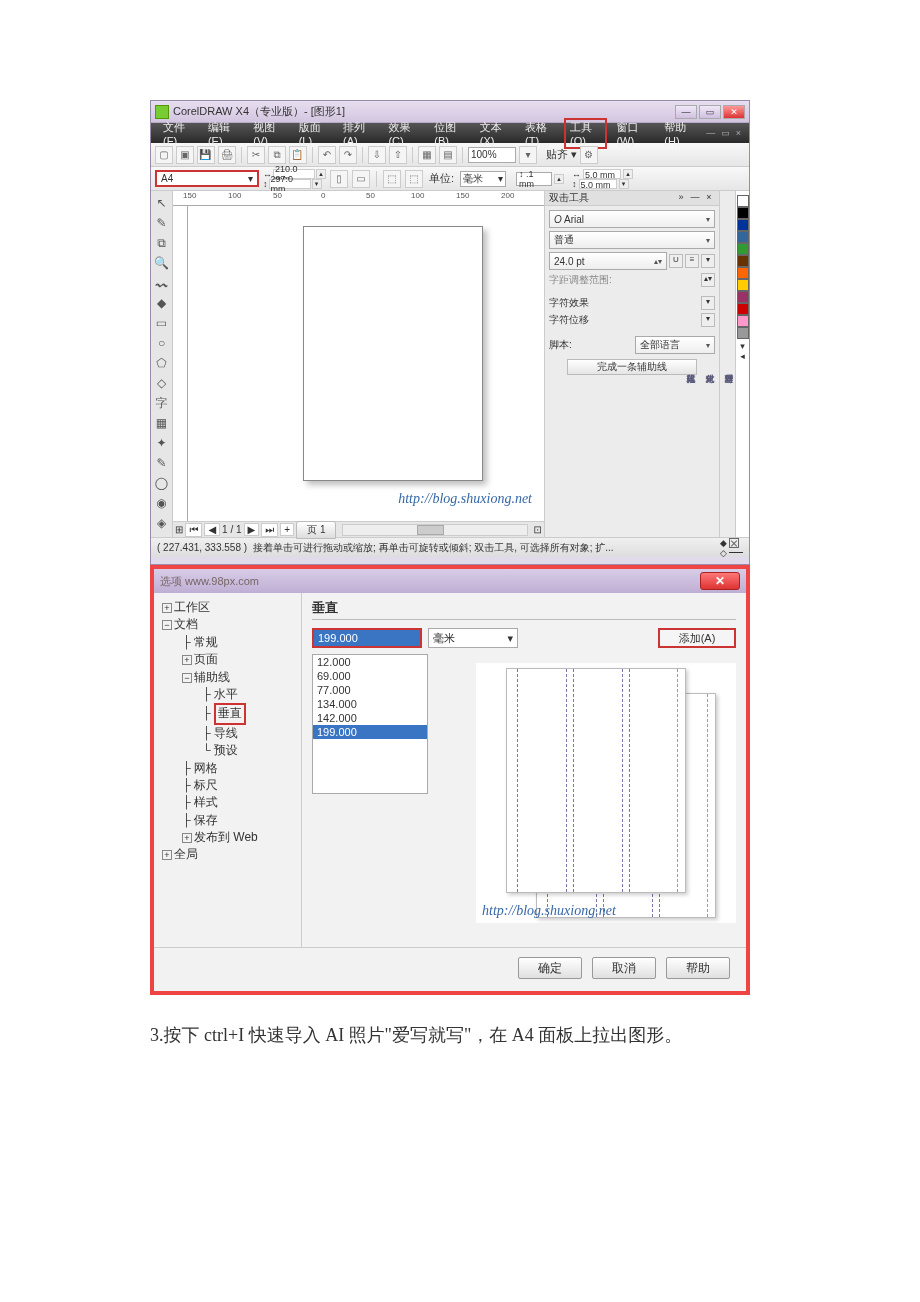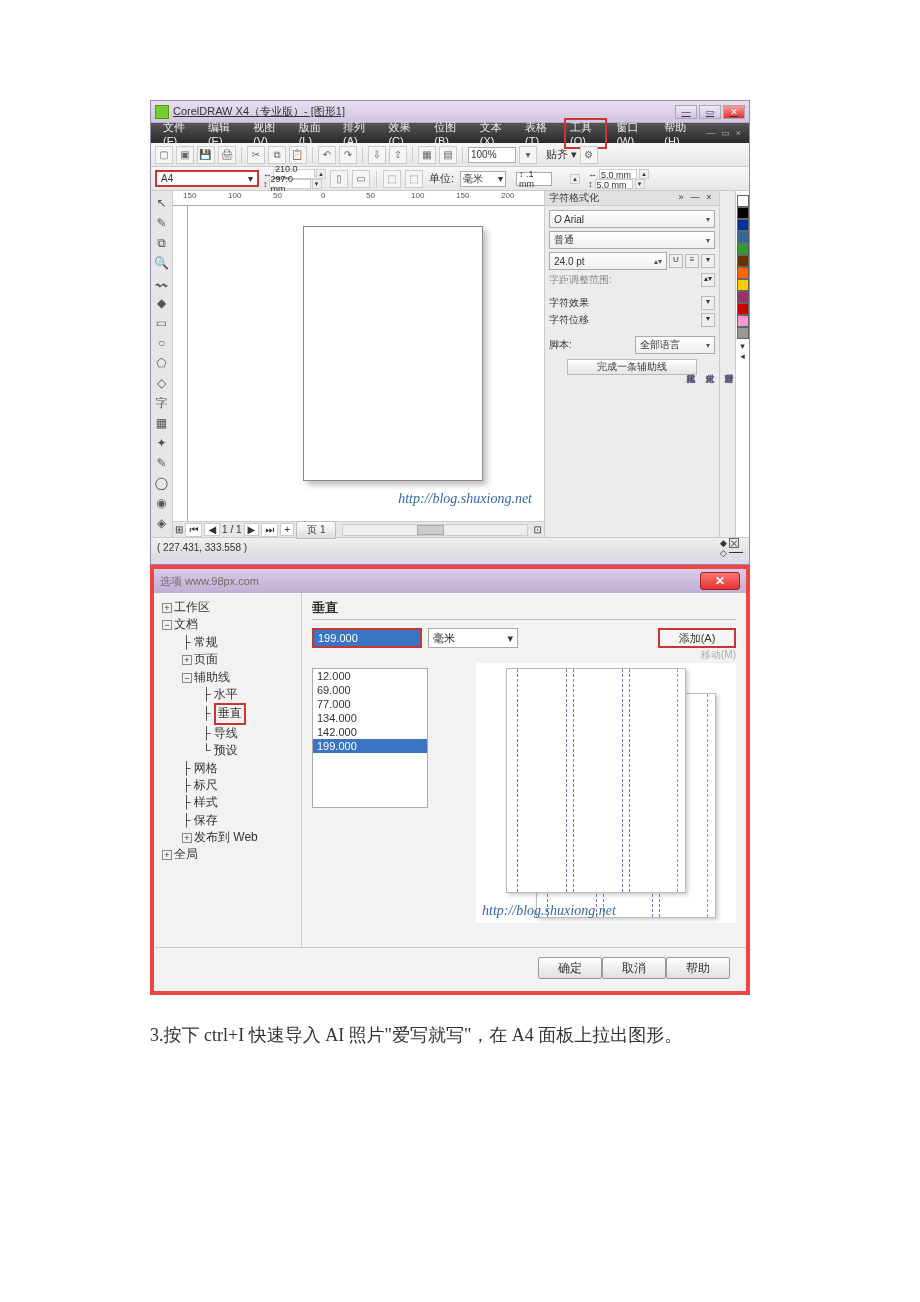--- a/index.html
+++ b/index.html
@@ -3,21 +3,21 @@
 <meta charset="utf-8">
 <style>
   * { box-sizing: border-box; margin: 0; padding: 0; }
   body { background: #fff; font-family: "Microsoft YaHei", Arial, sans-serif; font-size: 12px; color: #333; width: 920px; }
   .page { padding: 100px 70px 40px 70px; }
   .instruction { font-size: 18px; line-height: 1.8; margin: 18px 0 12px 80px; text-indent: 2em; font-family: "SimSun", serif; }
   .watermark-bg { position: absolute; left: 50%; top: 48%; transform: translate(-50%,-50%); font-size: 60px; color: rgba(140,160,200,0.15); letter-spacing: 6px; font-weight: bold; pointer-events: none; z-index: 50; }
 
   
   .shot1 { width: 600px; height: 465px; margin-left: 80px; border: 1px solid #9a8aaa; position: relative; background: #e0daea; }
-  .titlebar { height: 22px; background: linear-gradient(#e8def0,#d2c6e0); border-bottom: 1px solid #bba9cc; display:flex; align-items:center; padding:0 4px; font-size:11px; color:#333;text-decoration:underline; }
+  .titlebar { height: 22px; background: linear-gradient(#e8def0,#d2c6e0); border-bottom: 1px solid #bba9cc; display:flex; align-items:center; padding:0 4px; font-size:11px; color:#333; }
   .titlebar .logo { width:14px; height:14px; background:#7c3; border:1px solid #590; margin-right:4px; }
   .titlebar .title { flex:1; }
   .win-btns { display:flex; gap:2px; }
   .win-btn { width:22px; height:14px; background:linear-gradient(#f0e8f8,#d0c0e0); border:1px solid #aaa; font-size:9px; display:flex; align-items:center; justify-content:center; }
   .win-btn.close { background:linear-gradient(#f99,#d33); color:#fff; }
 
   .menubar { height:20px; background:linear-gradient(#555,#2a2a2a); display:flex; align-items:center; padding:0 6px; gap:3px; }
   .menu-item { color:#eee; font-size:11px; padding:2px 6px; cursor:pointer; }
   .menu-item.highlighted { border:2px solid #c33; padding:0 4px; }
   .menu-ctrl { display:flex; gap:2px; margin-left:auto; }
@@ -30,21 +30,21 @@
   .snap-label { font-size:11px; color:#333; margin-left:6px; }
 
   .toolbar2 { height:24px; background:linear-gradient(#f8f8f8,#e6e6e6); border-bottom:1px solid #ccc; display:flex; align-items:center; padding:0 4px; gap:4px; }
   .papersel { width:104px; height:17px; border:2px solid #c33; background:#fff; font-size:10px; padding:0 4px; display:flex; align-items:center; justify-content:space-between; }
   .dim-group { display:flex; flex-direction:column; font-size:9px; gap:0; }
   .dim-row { display:flex; align-items:center; gap:1px; }
   .dim-row .val { width:42px; height:10px; border:1px solid #ccc; background:#fff; padding:0 1px; font-size:9px; display:flex; align-items:center; }
   .spin { width:10px; height:10px; border:1px solid #ccc; background:#eee; font-size:7px; text-align:center; }
   .unit-label { font-size:11px; margin:0 2px; }
   .unit-sel { width:46px; height:16px; border:1px solid #aaa; background:#fff; font-size:10px; display:flex; align-items:center; padding:0 2px; justify-content:space-between; }
-  .nudge { font-size:10px; display:flex; align-items:center; gap:18px; margin-left:6px;justify-content:center; }
+  .nudge { font-size:10px; display:flex; align-items:center; gap:2px; margin-left:6px;justify-content:center; }
   .nudge .val { width:36px; height:14px; border:1px solid #aaa; background:#fff; font-size:9px; display:flex; align-items:center; padding:0 2px; }
   .dup-group { display:flex; flex-direction:column; font-size:9px; gap:0; margin-left:4px; }
   .dup-row { display:flex; align-items:center; gap:2px; }
   .dup-row .val { width:38px; height:10px; border:1px solid #ccc; background:#fff; font-size:9px; padding:0 1px; }
 
   .workarea { display:flex; height:346px; }
   .tool-col { width:22px; background:#e6e6e6; border-right:1px solid #ccc; display:flex; flex-direction:column; padding-top:2px; }
   .tool { width:18px; height:18px; margin:1px auto; border:1px solid transparent; display:flex; align-items:center; justify-content:center; color:#555; font-size:12px; }
   .ruler-h { height:15px; background:#fff; border-bottom:1px solid #aaa; font-size:8px; color:#555; position:relative; overflow:hidden; }
   .ruler-h .lbl { position:absolute; top:0; font-size:8px; }
@@ -104,21 +104,21 @@
   .listbox { width:116px; height:140px; border:1px solid #aaa; background:#fff; margin-top:6px; font-size:11px; }
   .listbox div { padding:1px 4px; }
   .listbox .sel { background:#3a75c4; color:#fff; }
   .preview2 { position:absolute; right:10px; top:70px; width:260px; height:260px; background:#fff; }
   .preview2 .pgA, .preview2 .pgB { position:absolute; background:#fff; border:1px solid #bbb; box-shadow:2px 2px 4px rgba(0,0,0,0.2); }
   .preview2 .pgB { left:60px; top:30px; width:180px; height:225px; }
   .preview2 .pgA { left:30px; top:5px; width:180px; height:225px; }
   .gline { position:absolute; top:0; bottom:0; width:0; border-left:1px dashed #77a; }
   .gline.r { border-left:1px dashed #c88; }
   .wmark2 { position:absolute; left:6px; bottom:4px; color:#3667a6; font-style:italic; font-size:14px; font-family:Georgia,serif; }
-  .btnrow { height:40px; border-top:1px solid #ccc; display:flex; align-items:center; justify-content:flex-end; padding:0 16px; }
+  .btnrow { height:40px; border-top:1px solid #ccc; display:flex; align-items:center; justify-content:flex-end; gap:10px; padding:0 16px; }
   .dlgbtn { width:64px; height:22px; border:1px solid #999; background:linear-gradient(#fff,#e0e0e0); font-size:12px; text-align:center; line-height:20px; border-radius:2px; }
 </style>
 </head>
 <body>
 
 <div class="page" style="position:relative;">
 
   <div class="shot1">
     <div class="titlebar">
       <span class="logo"></span>
@@ -268,21 +268,21 @@
           <span class="pagetab">页 1</span>
           <div class="hscroll">
               <div class="thumb"></div>
             </div>
           <span>⊡</span>
         </div>
       </div>
 
       <div class="docker">
         <div class="dock-title">
-          <span>字符格式化</span>
+          <span>双击工具</span>
           <div class="icons">
               <span>»</span>
               <span>—</span>
               <span>×</span>
             </div>
         </div>
         <div class="dock-body">
           <div class="dock-sel">
               <span><i>O</i> <span>Arial</span></span>
               <span class="arrow">▾</span>
@@ -342,20 +342,21 @@
         <span class="sw" style="background:#cc0000"></span>
         <span class="sw" style="background:#ff99cc"></span>
         <span class="sw" style="background:#999"></span>
         <span style="font-size:9px;margin-top:2px">▾</span>
         <span style="font-size:9px">◂</span>
       </div>
     </div>
 
     <div class="statusbar">
       <span>( 227.431, 333.558 )</span>
+      <span>接着单击可进行拖动或缩放; 再单击可旋转或倾斜; 双击工具, 可选择所有对象; 扩...</span>
       <span class="spacer"></span>
       <div class="fill-ind">
         <span>
             <span>◆</span>
             <span class="noneX"></span>
           </span>
         <span>
             <span>◇</span>
             <span style="width:14px;height:1px;background:#333;display:inline-block"></span>
           </span>
@@ -391,23 +392,20 @@
         <div class="sectionhdr">垂直</div>
         <div class="row1">
           <div class="valinput">199.000</div>
           <div class="unitsel">
               <span>毫米</span>
               <span>▾</span>
             </div>
           <div style="flex:1"></div>
           <div class="addbtn">添加(A)</div>
         </div>
-        <div class="row1" style="justify-content:flex-end">
-            <span class="movebtn">移动(M)</span>
-          </div>
         <div class="listbox">
           <div>12.000</div>
           <div>69.000</div>
           <div>77.000</div>
           <div>134.000</div>
           <div>142.000</div>
           <div class="sel">199.000</div>
         </div>
         <div class="preview2">
           <div class="pgB">

